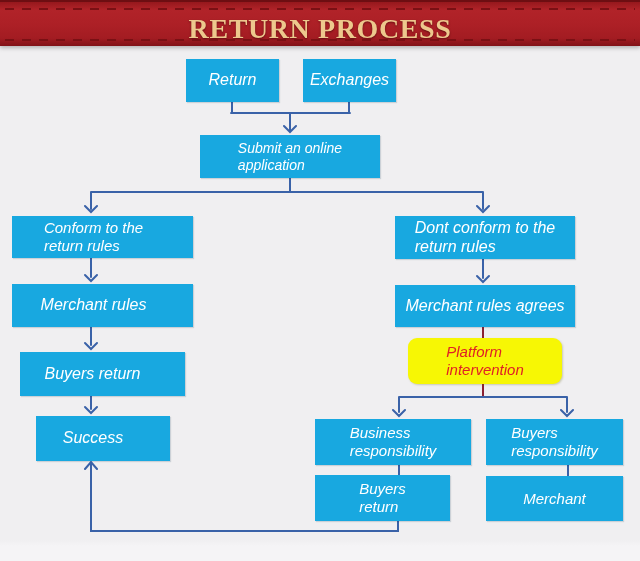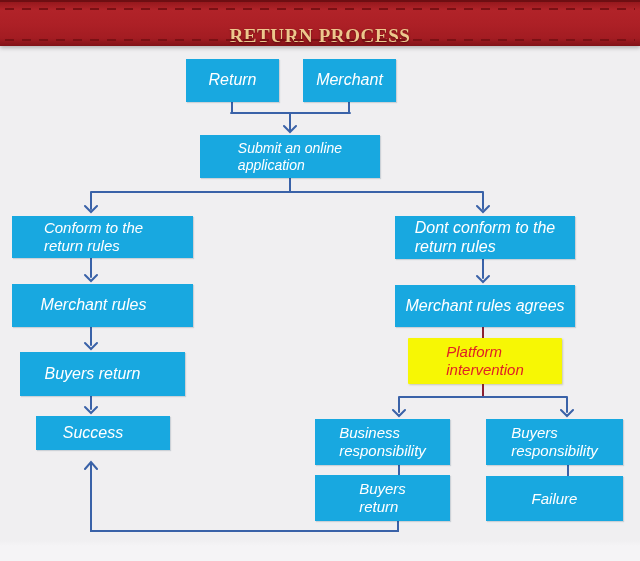--- a/index.html
+++ b/index.html
@@ -15,37 +15,37 @@
     background:linear-gradient(180deg,#96181d 0%,#b12329 18%,#ad2026 50%,#a31c22 82%,#811217 100%);
     box-shadow:0 2px 4px rgba(110,110,110,.45);
   }
   .stitch{
     position:absolute;left:5px;right:5px;height:2px;
     background:repeating-linear-gradient(90deg,#7a1014 0 9px,rgba(0,0,0,0) 9px 17px);
   }
   .stitch.top{top:6px}
   .stitch.bottom{bottom:5px}
   .ribbon h1{
-    margin:12px;height:44px;line-height:44px;text-align:center;
-    font-family:"Liberation Serif",serif;font-weight:bold;font-size:19px;
+    margin:5px;height:44px;line-height:44px;text-align:center;
+    font-family:"Liberation Serif",serif;font-weight:bold;font-size:28px;
     letter-spacing:.6px;color:#edc88d;text-shadow:0 1px 2px rgba(40,0,0,.55);
   }
   
   #edges{position:absolute;left:0;top:0;pointer-events:none;}
   .node{
     position:absolute;box-sizing:border-box;
     background:var(--box,#18a8e0);color:var(--boxText,#fff);
     display:flex;align-items:center;justify-content:center;
     line-height:1.18;white-space:pre-line;
     box-shadow:1px 1px 1px rgba(0,40,70,.15);
     font-style:italic;
   }
   .node.highlight{
     background:var(--hl,#f7f704);color:var(--hlText,#e02025);
-    border-radius:1px;box-shadow:1px 1px 2px rgba(90,90,0,.25);
+    border-radius:9px;box-shadow:1px 1px 2px rgba(90,90,0,.25);
   }
 </style>
 </head>
 <body>
 
 <div id="stage" style="--box: #18a8e0; --boxText: #ffffff; --hl: #f7f704; --hlText: #e02025;">
   <header class="ribbon">
     <div class="stitch top"></div>
     <h1>RETURN PROCESS</h1>
     <div class="stitch bottom"></div>
@@ -60,34 +60,34 @@
       <path d="M483,259 L483,278 M477,276 L483,282 L489,276" fill="none" stroke="#3a62a8" stroke-width="2" stroke-linecap="round"></path>
       <path d="M483,327 L483,338 M483,384 L483,397" fill="none" stroke="#8a2033" stroke-width="2" stroke-linecap="round"></path>
       <path d="M399,397 L567,397 M399,397 L399,412 M393,410 L399,416 L405,410 M567,397 L567,412 M561,410 L567,416 L573,410" fill="none" stroke="#3a62a8" stroke-width="2" stroke-linecap="round"></path>
       <path d="M399,465 L399,475" fill="none" stroke="#3a62a8" stroke-width="2" stroke-linecap="round"></path>
       <path d="M568,465 L568,476" fill="none" stroke="#3a62a8" stroke-width="2" stroke-linecap="round"></path>
       <path d="M398,521 L398,531 L91,531 L91,464 M85,469 L91,462 L97,469" fill="none" stroke="#3a62a8" stroke-width="2" stroke-linecap="round"></path>
     </svg>
 
   <div id="nodes">
       <div class="node" style="left: 186px; top: 59px; width: 93px; height: 43px; font-size: 16px;">Return</div>
-      <div class="node" style="left: 303px; top: 59px; width: 93px; height: 43px; font-size: 16px;">Merchant</div>
+      <div class="node" style="left: 303px; top: 59px; width: 93px; height: 43px; font-size: 16px;">Exchanges</div>
       <div class="node" style="left: 200px; top: 135px; width: 180px; height: 43px; font-size: 14px;">Submit an online
 application</div>
       <div class="node" style="left: 12px; top: 216px; width: 181px; height: 42px; font-size: 15px; padding-right: 18px;">Conform to the
 return rules</div>
       <div class="node" style="left: 12px; top: 284px; width: 181px; height: 43px; font-size: 16px; padding-right: 18px;">Merchant rules</div>
       <div class="node" style="left: 20px; top: 352px; width: 165px; height: 44px; font-size: 16px; padding-right: 20px;">Buyers return</div>
-      <div class="node" style="left: 36px; top: 416px; width: 134px; height: 34px; font-size: 16px; padding-right: 20px;">Success</div>
+      <div class="node" style="left: 36px; top: 416px; width: 134px; height: 45px; font-size: 16px; padding-right: 20px;">Success</div>
       <div class="node" style="left: 395px; top: 216px; width: 180px; height: 43px; font-size: 16px;">Dont conform to the
 return rules</div>
       <div class="node" style="left: 395px; top: 285px; width: 180px; height: 42px; font-size: 16px;">Merchant rules agrees</div>
       <div class="node highlight" style="left: 408px; top: 338px; width: 154px; height: 46px; font-size: 15px;">Platform
 intervention</div>
-      <div class="node" style="left: 315px; top: 419px; width: 135px; height: 46px; font-size: 15px;">Business
+      <div class="node" style="left: 315px; top: 419px; width: 156px; height: 46px; font-size: 15px;">Business
 responsibility</div>
       <div class="node" style="left: 486px; top: 419px; width: 137px; height: 46px; font-size: 15px;">Buyers
 responsibility</div>
       <div class="node" style="left: 315px; top: 475px; width: 135px; height: 46px; font-size: 15px;">Buyers
 return</div>
-      <div class="node" style="left: 486px; top: 476px; width: 137px; height: 45px; font-size: 15px;">Failure</div>
+      <div class="node" style="left: 486px; top: 476px; width: 137px; height: 45px; font-size: 15px;">Merchant</div>
     </div>
 </div>
 
 </body></html>

